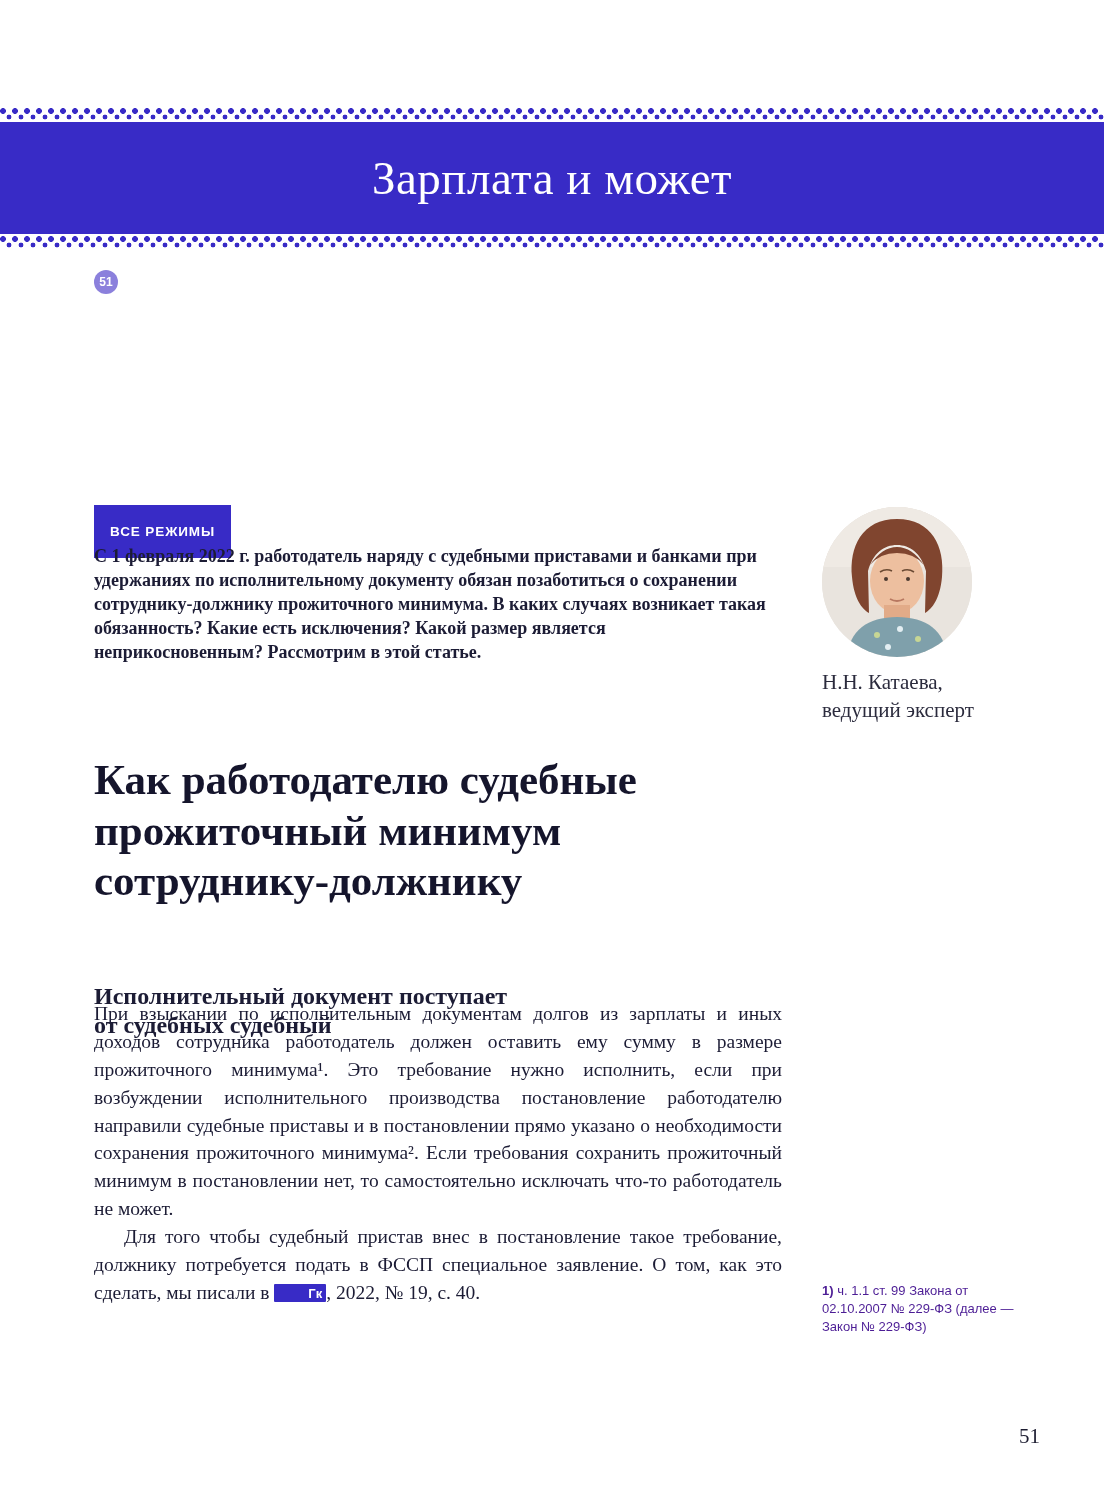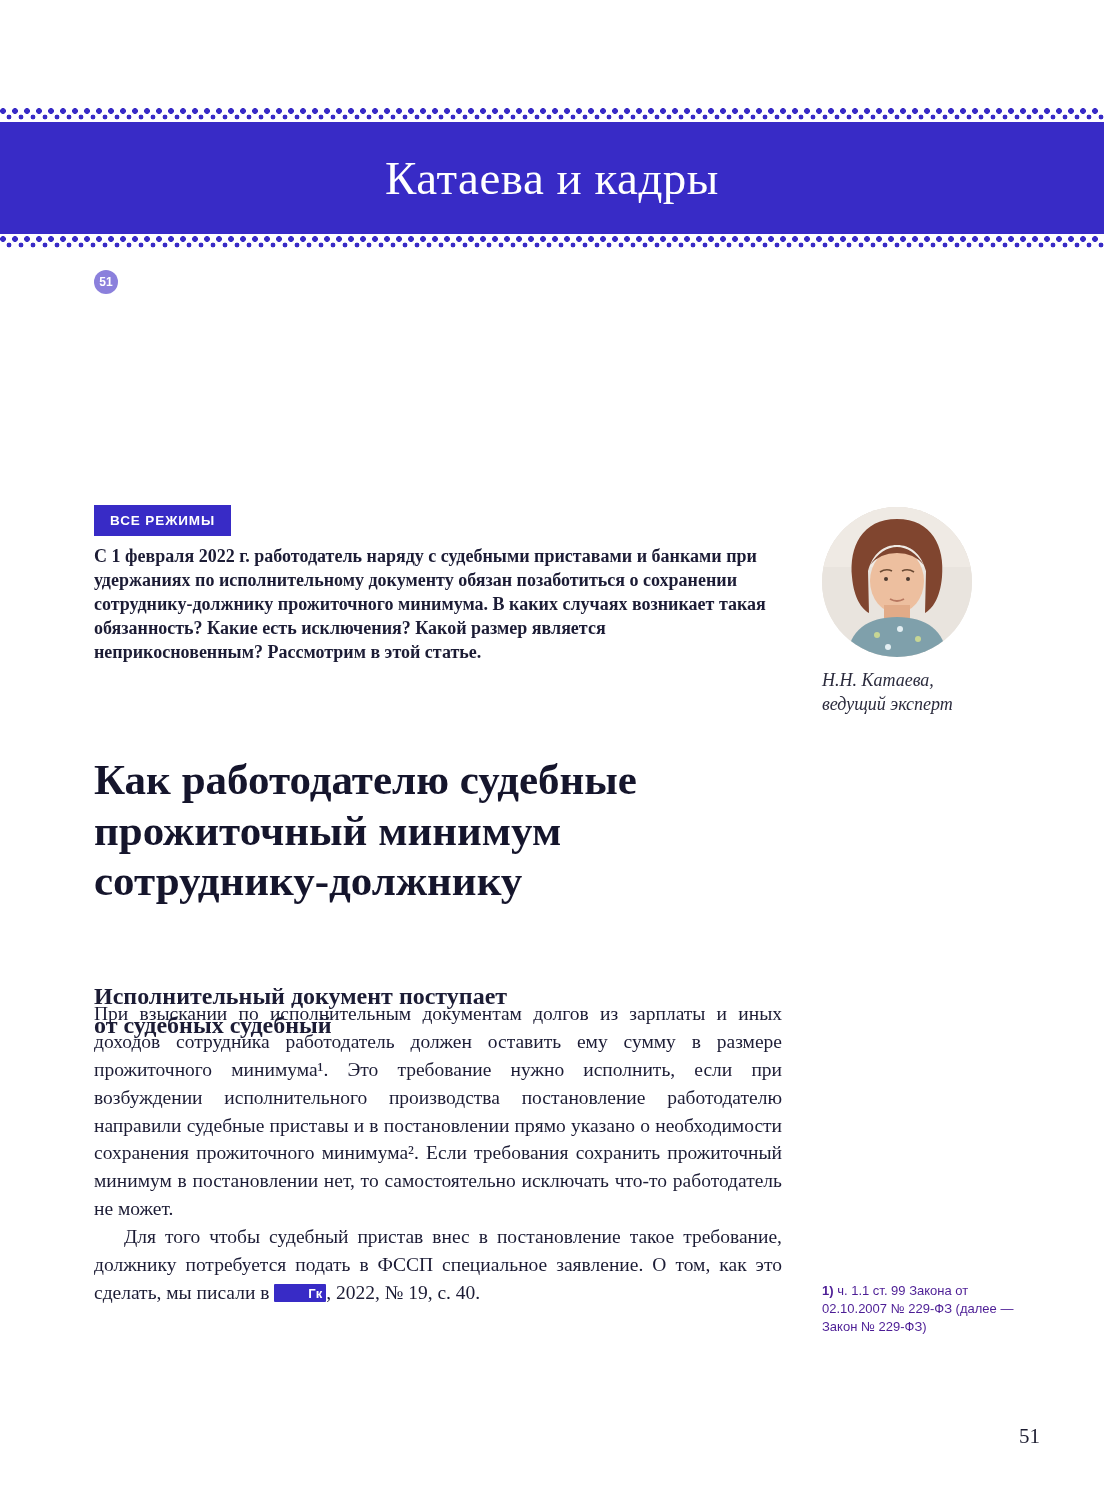--- a/index.html
+++ b/index.html
@@ -39,36 +39,36 @@
     width:24px; height:24px; border-radius:50%;
     background:var(--badge,#8b80dc); color:#ffffff;
     font-size:12px; font-weight:bold;
     display:flex; align-items:center; justify-content:center;
   }
   
   .rubric {
     position:absolute; top:505px; left:94px;
     background:var(--accent,#382bc6); color:#ffffff;
     font-family:"Liberation Sans", sans-serif; font-weight:bold;
-    font-size:13.5px; letter-spacing:0.9px; padding:8px 16px;
+    font-size:13.5px; letter-spacing:0.9px; padding:19px 16px;
   }
   
   .lead {
     position:absolute; top:544px; left:94px; width:676px;
     font-weight:bold; font-size:18px; line-height:1.34;
   }
   
   .author-photo {
     position:absolute; top:507px; left:822px; width:150px; height:150px;
     border-radius:50%; overflow:hidden; background:#e9e4de;
   }
   .author-photo svg { display:block; }
   .author-caption {
     position:absolute; top:668px; left:822px; width:200px;
-    font-style:italic; font-size:18px; line-height:1.35; color:#2b2b3d;
+    font-size:21px; line-height:1.35; color:#2b2b3d;
   }
   
   .article-title {
     position:absolute; top:755px; left:94px; width:880px;
     font-size:43px; font-weight:bold; line-height:1.18;
     color:#15152c; white-space:pre-line;
   }
   .section-heading {
     position:absolute; top:982px; left:94px; width:640px;
     font-size:24px; font-weight:bold; line-height:1.22;
@@ -101,21 +101,21 @@
     font-size:21px; color:#1c1c30;
   }
 </style>
 </head>
 <body>
 
 <div class="page">
 
   <div class="banner-edge top"></div>
   <div class="banner">
-    <div class="banner-title">Катаева и кадры</div>
+    <div class="banner-title">Зарплата и может</div>
   </div>
   <div class="banner-edge bottom"></div>
 
   <div class="breadcrumb">
     <span class="breadcrumb-badge">51</span>
   </div>
 
   <div class="rubric">ВСЕ РЕЖИМЫ</div>
 
   <div class="lead">С 1 февраля 2022 г. работодатель наряду с судебными приставами и банками при удержаниях по исполнительному документу обязан позаботиться о сохранении сотруднику-должнику прожиточного минимума. В каких случаях возникает такая обязанность? Какие есть исключения? Какой размер является неприкосновенным? Рассмотрим в этой статье.</div>

